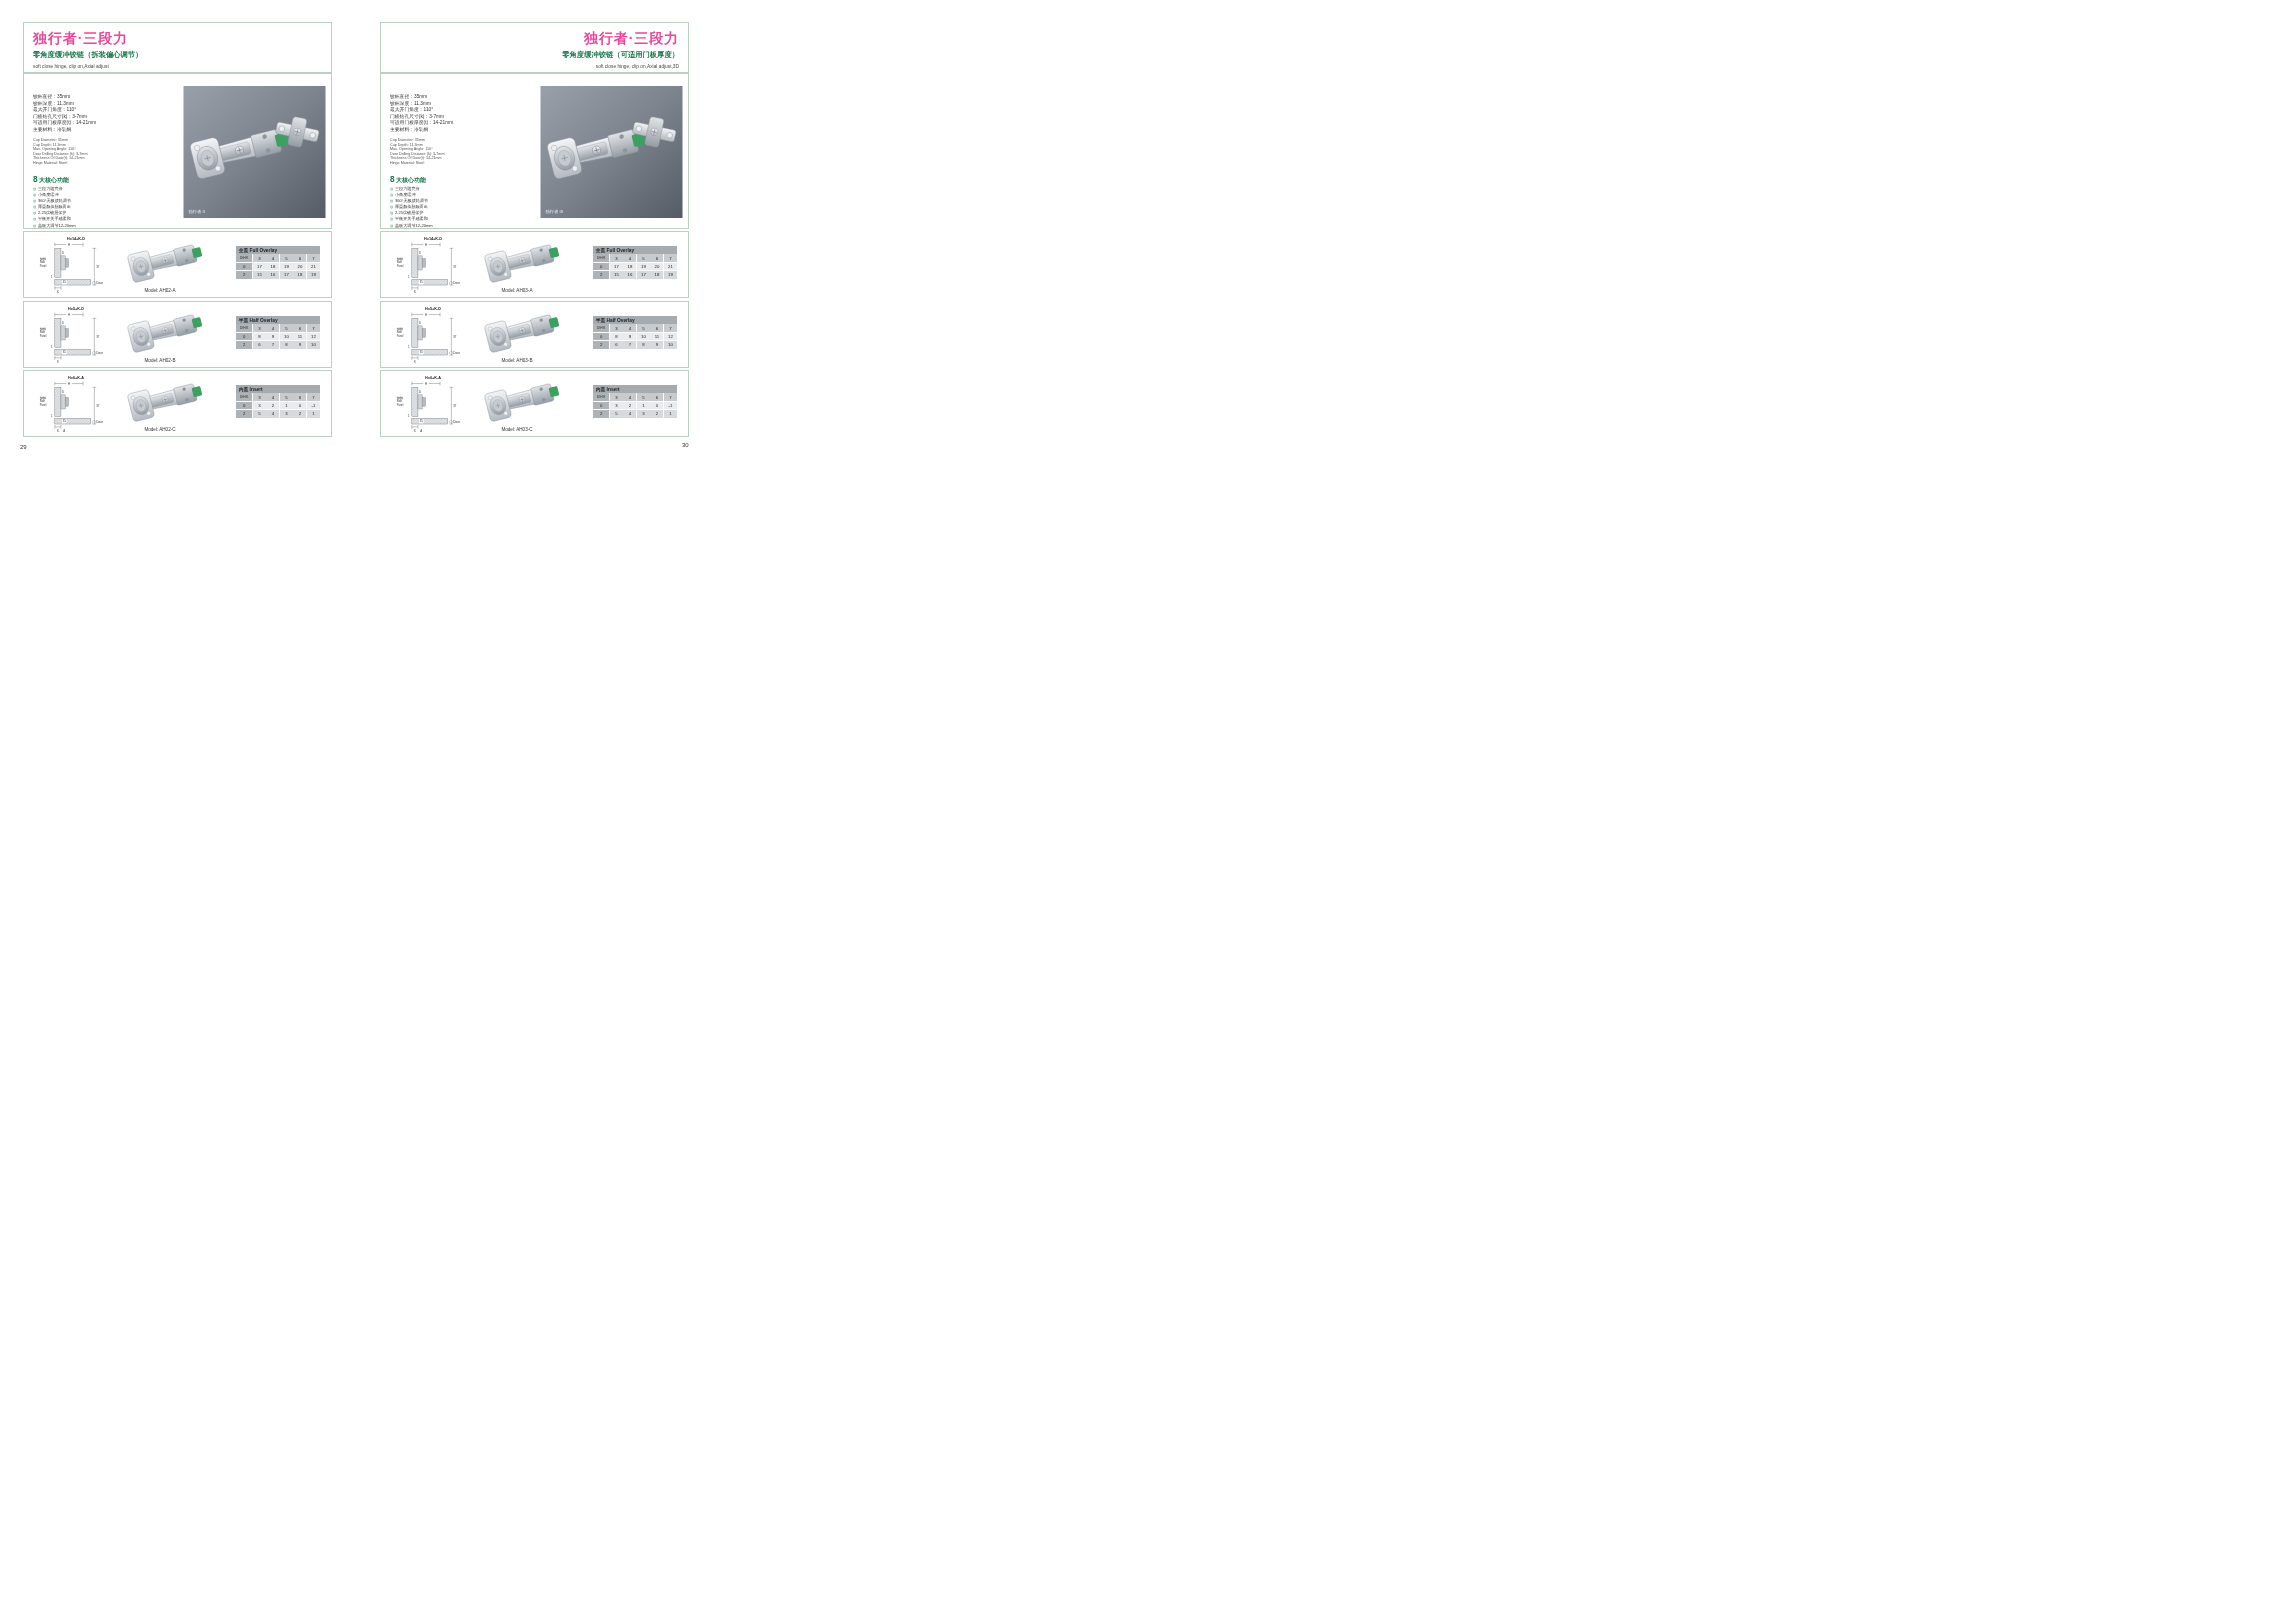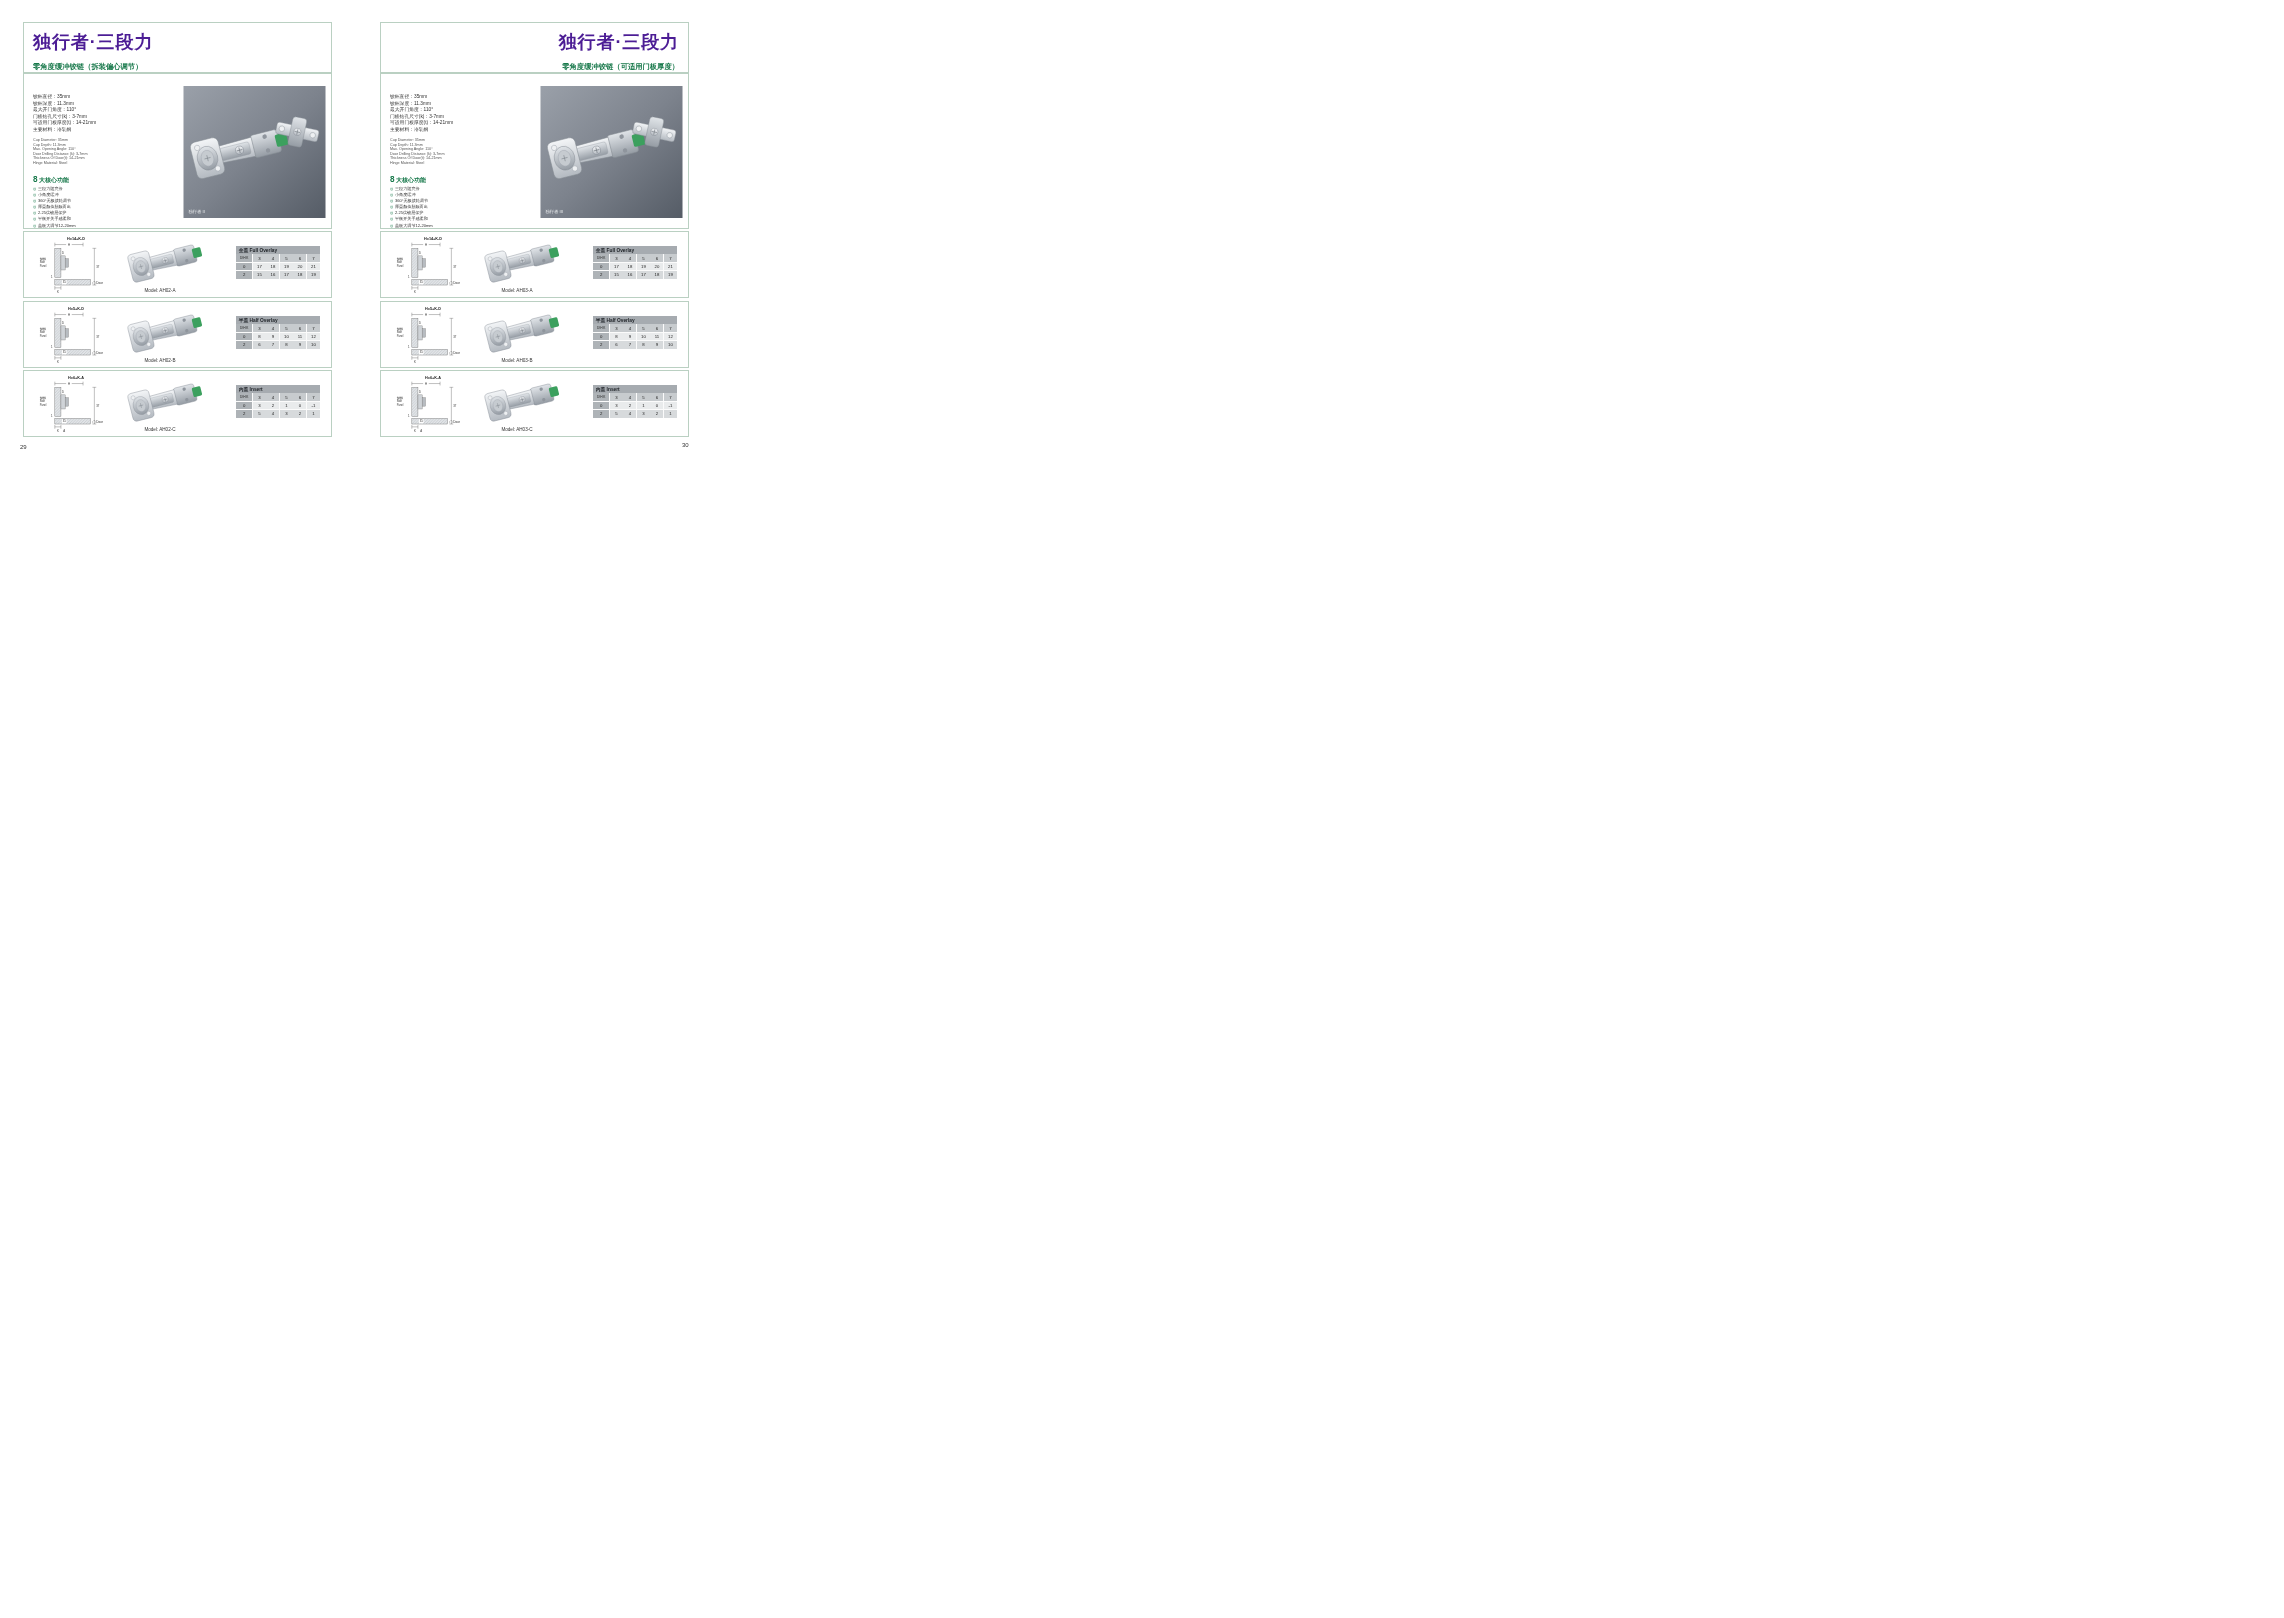--- a/index.html
+++ b/index.html
@@ -4,22 +4,22 @@
 <style>
 *{margin:0;padding:0;box-sizing:border-box}
 html,body{width:711px;height:464px}
 body{position:relative;background:#fff;font-family:"Liberation Sans","DejaVu Sans",sans-serif;color:#222;overflow:hidden}
 .page{position:absolute;top:22px;width:309px;height:415px}
 #pgL{left:23px}
 #pgR{left:380px}
 .box{position:absolute;left:0;width:309px;background:#fff;border:0.5px solid #bad0c2}
 .hdr{top:0;height:51px;padding:6.9px 9px}
 #pgR .hdr{text-align:right}
-.t{font-size:18px;font-weight:bold;color:#4c1d95;letter-spacing:0.9px}
-.st{margin-top:8px;font-size:7.3px;font-weight:bold;color:#17784a}
+.t{font-size:14px;font-weight:bold;color:#ec4899;letter-spacing:0.9px}
+.st{margin-top:2px;font-size:7.3px;font-weight:bold;color:#17784a}
 .se{margin-top:4.1px;font-size:4.8px;color:#4a4a4a}
 .main{top:51px;height:156px}
 .scn{position:absolute;left:9px;top:20px;font-size:4.8px;line-height:6.6px;color:#333}
 .sen{position:absolute;left:9px;top:64px;font-size:3.7px;line-height:4.5px;color:#555}
 .ftt{position:absolute;left:9px;top:101px;color:#17784a;font-weight:bold;font-size:6px}
 .ftt .n{font-size:8.2px;margin-right:1.4px}
 .feats{position:absolute;left:9px;top:112px;list-style:none;font-size:4.1px;line-height:5.1px;color:#333}
 .feats li::before{content:"◎";color:#17784a;margin-right:1.8px;font-size:3.7px}
 .photo{position:absolute;left:159px;top:12.3px;width:143px;height:132px}
 .photo svg{width:100%;height:100%;display:block}

